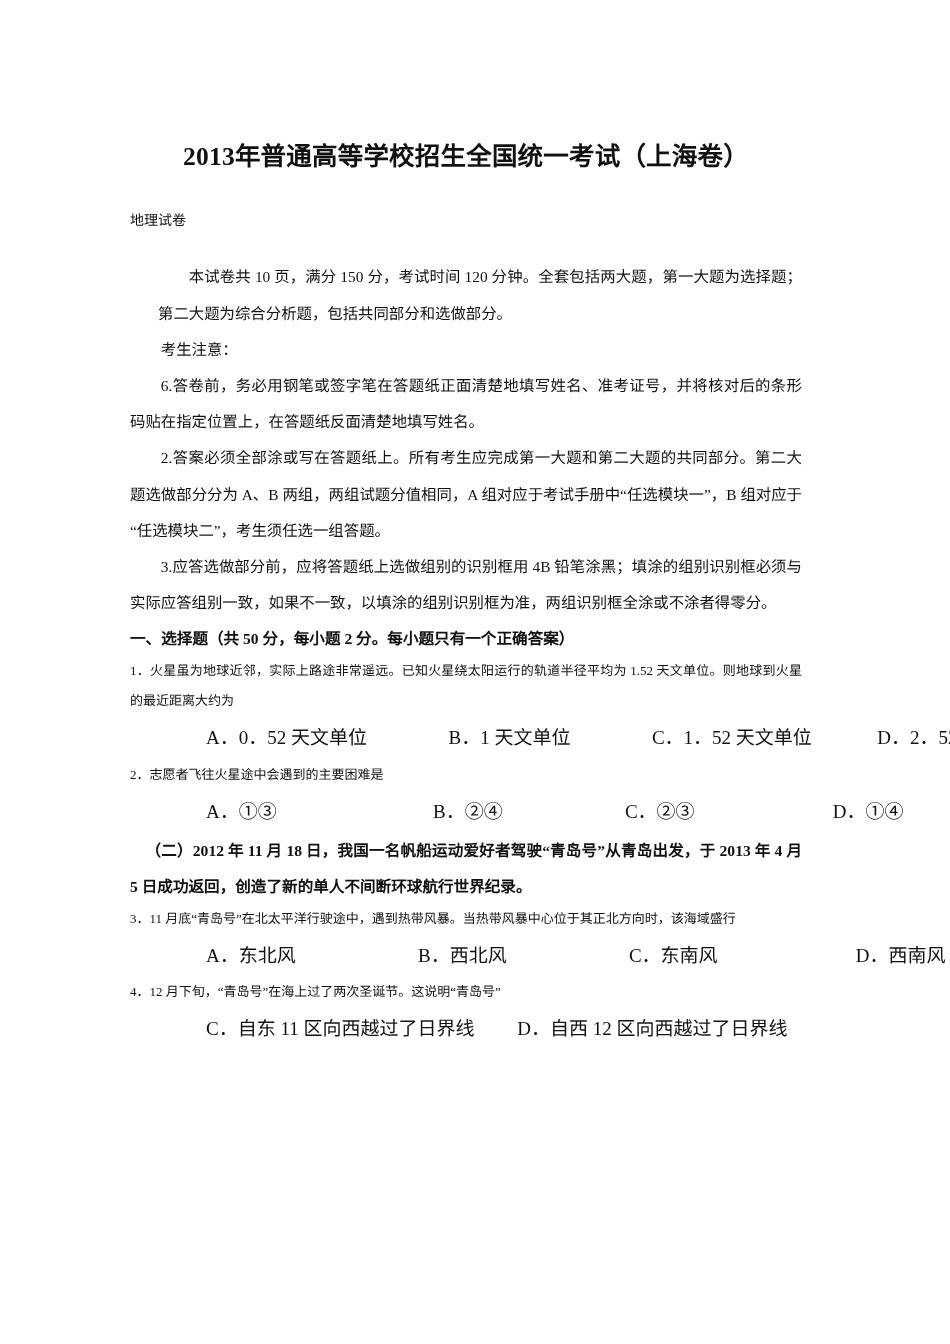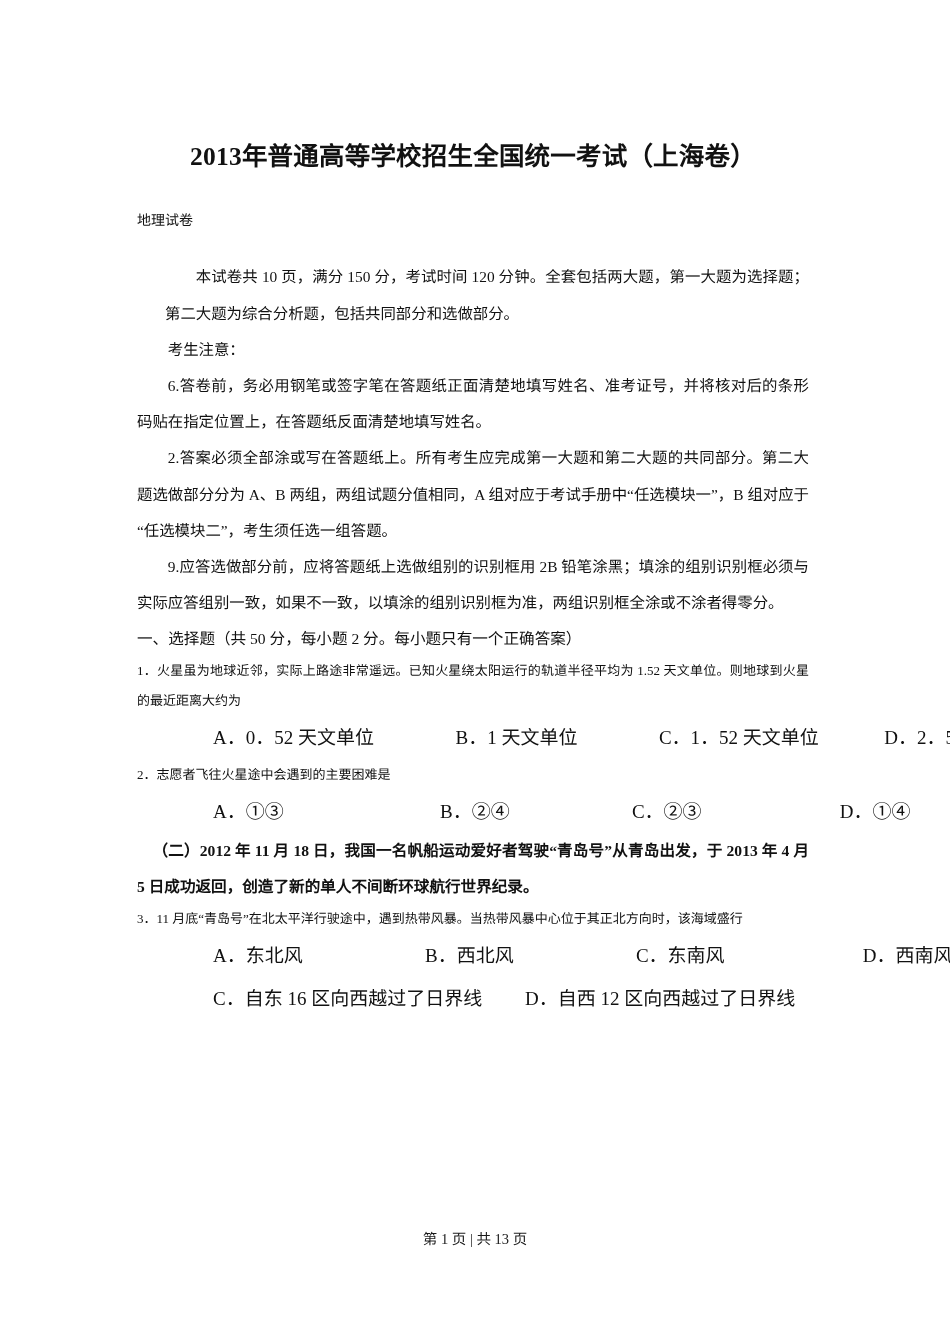--- a/index.html
+++ b/index.html
@@ -17,21 +17,21 @@
     position: relative;
     width: 950px;
     height: 1344px;
     margin: 0 auto;
     background: #ffffff;
     box-sizing: border-box;
     overflow: hidden;
   }
   .content {
     position: absolute;
-    left: 137px;
+    left: 130px;
     top: 0;
     width: 672px;
   }
 
   
   .doc-title {
     margin: 0;
     padding-top: 140px;
     text-align: center;
     font-size: 25.5px;
@@ -59,21 +59,21 @@
   }
   .para.first {
     padding-top: 28px;
     margin-left: 28px;
   }
 
   
   .section-head {
     margin: 0;
     font-size: 15.6px;
-    font-weight: normal;
+    font-weight: bold;
     line-height: 2.25;
     text-indent: 0;
     text-align: justify;
     text-justify: inter-ideograph;
   }
   .stem-head {
     margin: 0;
     font-size: 15.6px;
     font-weight: bold;
     line-height: 2.25;
@@ -142,21 +142,21 @@
     <h2 class="doc-subtitle">地理试卷</h2>
 
     <p class="para first">本试卷共 10 页，满分 150 分，考试时间 120 分钟。全套包括两大题，第一大题为选择题；第二大题为综合分析题，包括共同部分和选做部分。</p>
 
     <p class="para">考生注意：</p>
 
     <p class="para">6.答卷前，务必用钢笔或签字笔在答题纸正面清楚地填写姓名、准考证号，并将核对后的条形码贴在指定位置上，在答题纸反面清楚地填写姓名。</p>
 
     <p class="para">2.答案必须全部涂或写在答题纸上。所有考生应完成第一大题和第二大题的共同部分。第二大题选做部分分为 A、B 两组，两组试题分值相同，A 组对应于考试手册中“任选模块一”，B 组对应于“任选模块二”，考生须任选一组答题。</p>
 
-    <p class="para">9.应答选做部分前，应将答题纸上选做组别的识别框用 2B 铅笔涂黑；填涂的组别识别框必须与实际应答组别一致，如果不一致，以填涂的组别识别框为准，两组识别框全涂或不涂者得零分。</p>
+    <p class="para">3.应答选做部分前，应将答题纸上选做组别的识别框用 4B 铅笔涂黑；填涂的组别识别框必须与实际应答组别一致，如果不一致，以填涂的组别识别框为准，两组识别框全涂或不涂者得零分。</p>
 
     <p class="section-head">一、选择题（共 50 分，每小题 2 分。每小题只有一个正确答案）</p>
 
 
     <p class="question">1．火星虽为地球近邻，实际上路途非常遥远。已知火星绕太阳运行的轨道半径平均为 1.52 天文单位。则地球到火星的最近距离大约为</p>
 
     <p class="options">
       <span class="opt">A．0．52 天文单位</span>
       <span class="gap-md"></span>
       <span class="opt">B．1 天文单位</span>
@@ -192,24 +192,24 @@
       <span class="gap-sm"></span>
       <span class="opt">B．西北风</span>
       <span class="gap-lg"></span>
       <span class="gap-sm"></span>
       <span class="opt">C．东南风</span>
       <span class="gap-lg"></span>
       <span class="gap-md"></span>
       <span class="opt">D．西南风</span>
     </p>
 
+    <p class="question">4．12 月下旬，“青岛号”在海上过了两次圣诞节。这说明“青岛号”</p>
 
 
     <p class="options two-col">
-      <span class="opt">C．自东 16 区向西越过了日界线</span>
+      <span class="opt">C．自东 11 区向西越过了日界线</span>
       <span class="opt">D．自西 12 区向西越过了日界线</span>
     </p>
 
   </div>
 
-  <div class="footer">第 1 页 | 共 13 页</div>
 
 </div>
 
 </body></html>

